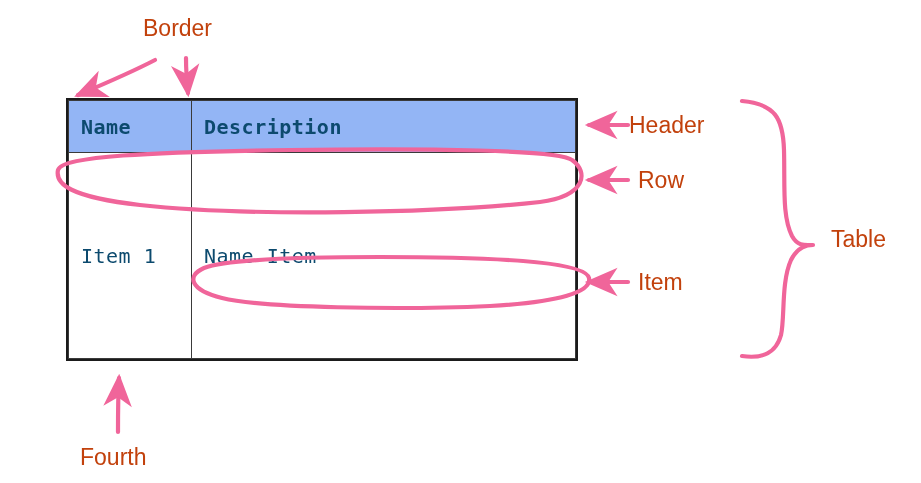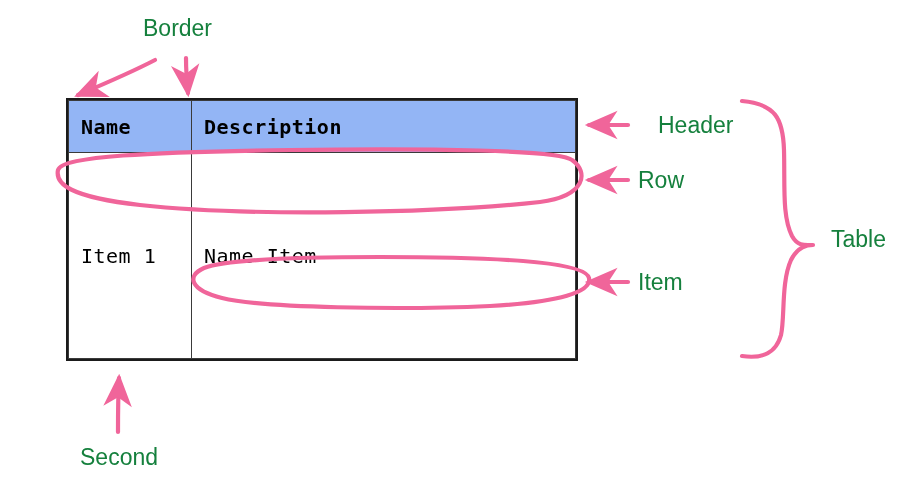--- a/index.html
+++ b/index.html
@@ -33,21 +33,21 @@
     table-layout: fixed;
     width: 100%;
     height: 100%;
     font-family: "DejaVu Sans Mono", "Liberation Mono", monospace;
   }
   table.demo th,
   table.demo td {
     border: 1px solid #3a3a3a;
     padding: 0 12px;
     font-size: 20px;
-    color: #000000;
+    color: #0c4a6e;
     text-align: left;
     white-space: nowrap;
   }
   table.demo th {
     font-weight: bold;
     letter-spacing: .5px;
   }
   table.demo td {
     font-weight: normal;
     letter-spacing: .5px;
@@ -56,21 +56,21 @@
   col.c-desc { width: auto; }
 
   thead tr { height: 52px; }
   tbody tr { height: 52px; padding-left: 32px; }
 
   
   .anno {
     position: absolute;
     font-family: "Liberation Sans", sans-serif;
     font-size: 23px;
-    color: #15803d;
+    color: #c2410c;
     white-space: nowrap;
     line-height: 1;
   }
 
   
   #ink {
     position: absolute;
     left: 0;
     top: 0;
     width: 921px;
@@ -141,23 +141,23 @@
              C775,104 783,118 784,150
              C785,186 782,216 792,236
              C798,247 806,245 813,245
              C806,245 797,248 791,260
              C781,282 785,318 781,335
              C776,353 763,359 742,356" fill="none" stroke="#f0659a" stroke-width="4.2" stroke-linecap="round" stroke-linejoin="round"></path>
   </svg>
 
   <div class="anno" style="left:143px; top:17px;">Border</div>
 
-  <div class="anno" style="left:658px; top:114px;">Header</div>
+  <div class="anno" style="left:629px; top:114px;">Header</div>
 
   <div class="anno" style="left:638px; top:169px;">Row</div>
 
   <div class="anno" style="left:638px; top:271px;">Item</div>
 
   <div class="anno" style="left:831px; top:228px;">Table</div>
 
-  <div class="anno" style="left:80px; top:446px;">Second</div>
+  <div class="anno" style="left:80px; top:446px;">Fourth</div>
 
 </div>
 
 </body></html>

